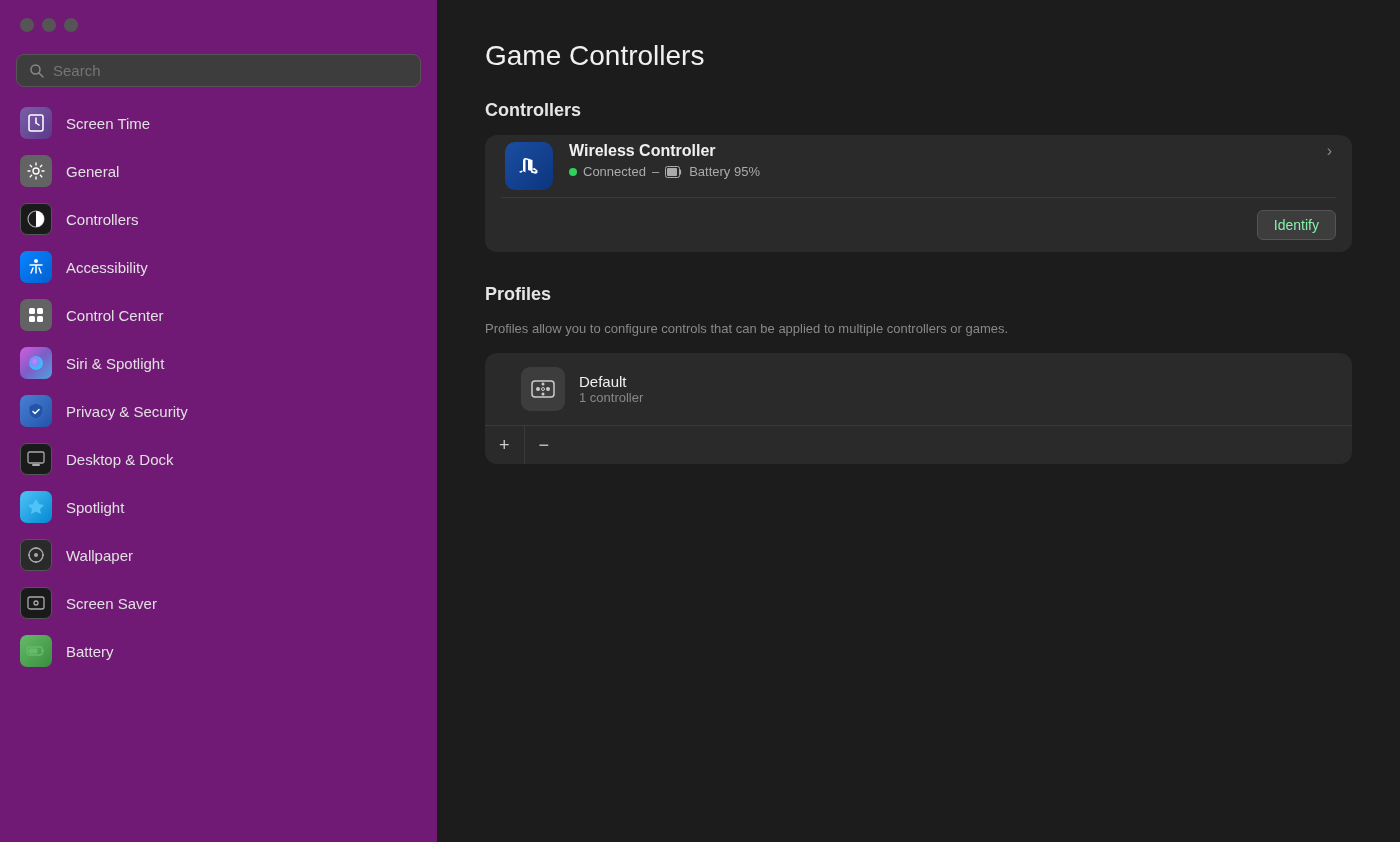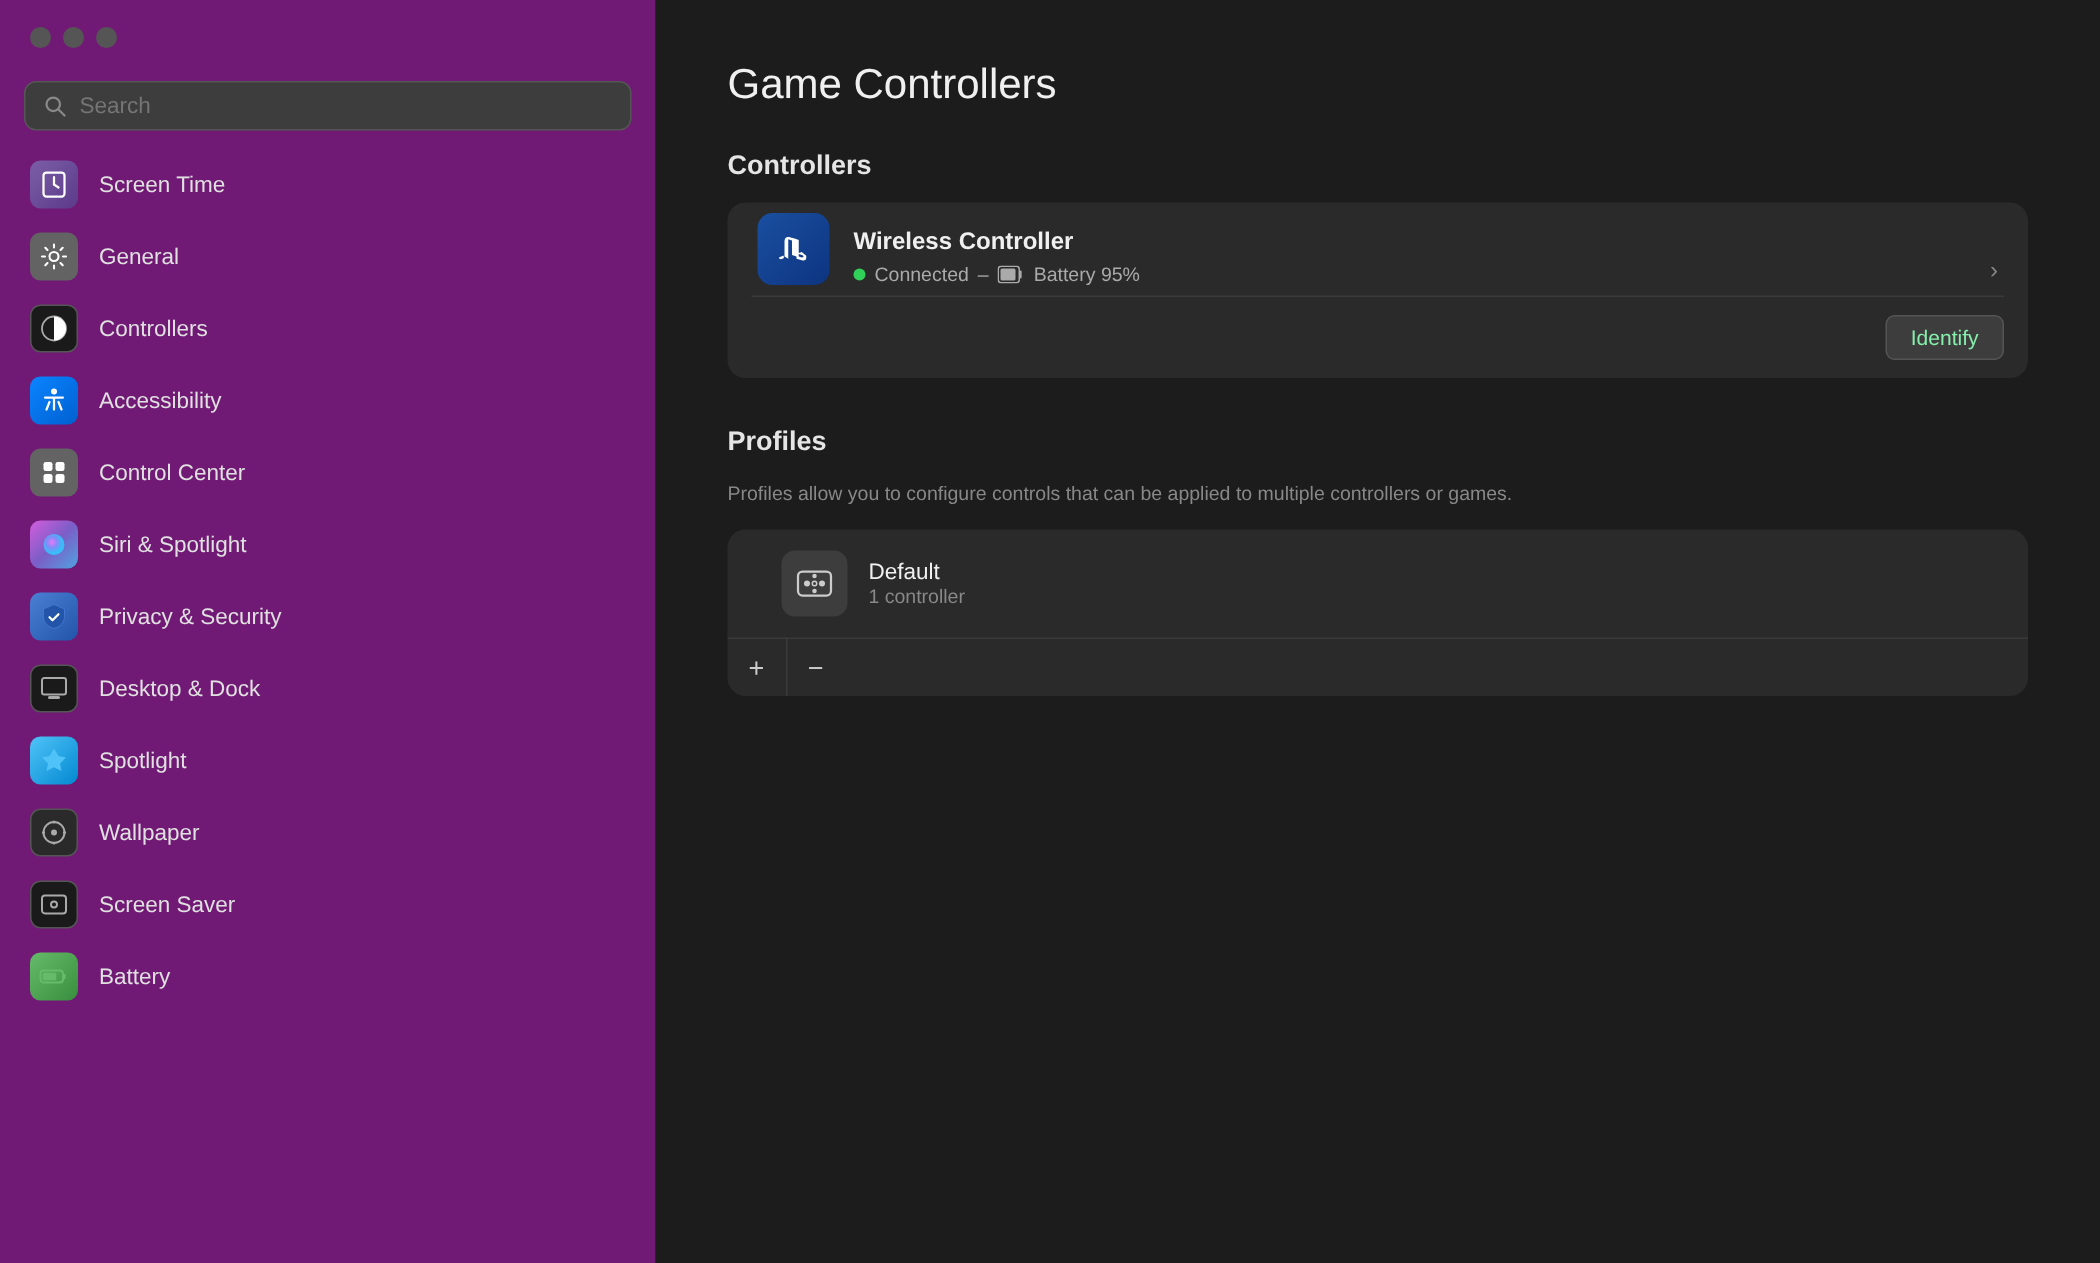--- a/index.html
+++ b/index.html
@@ -136,21 +136,21 @@
 
     .card {
       background: #2a2a2a;
       border-radius: 12px;
       overflow: hidden;
       margin-bottom: 32px;
     }
 
     .controller-row {
       display: flex;
-      align-items: flex-end;
+      align-items: flex-start;
       padding: 7px 20px;
       gap: 16px;
       cursor: pointer;
     }
 
     .controller-icon {
       width: 48px;
       height: 48px;
       border-radius: 10px;
       background: linear-gradient(135deg, #1a4fa0, #0d3480);

